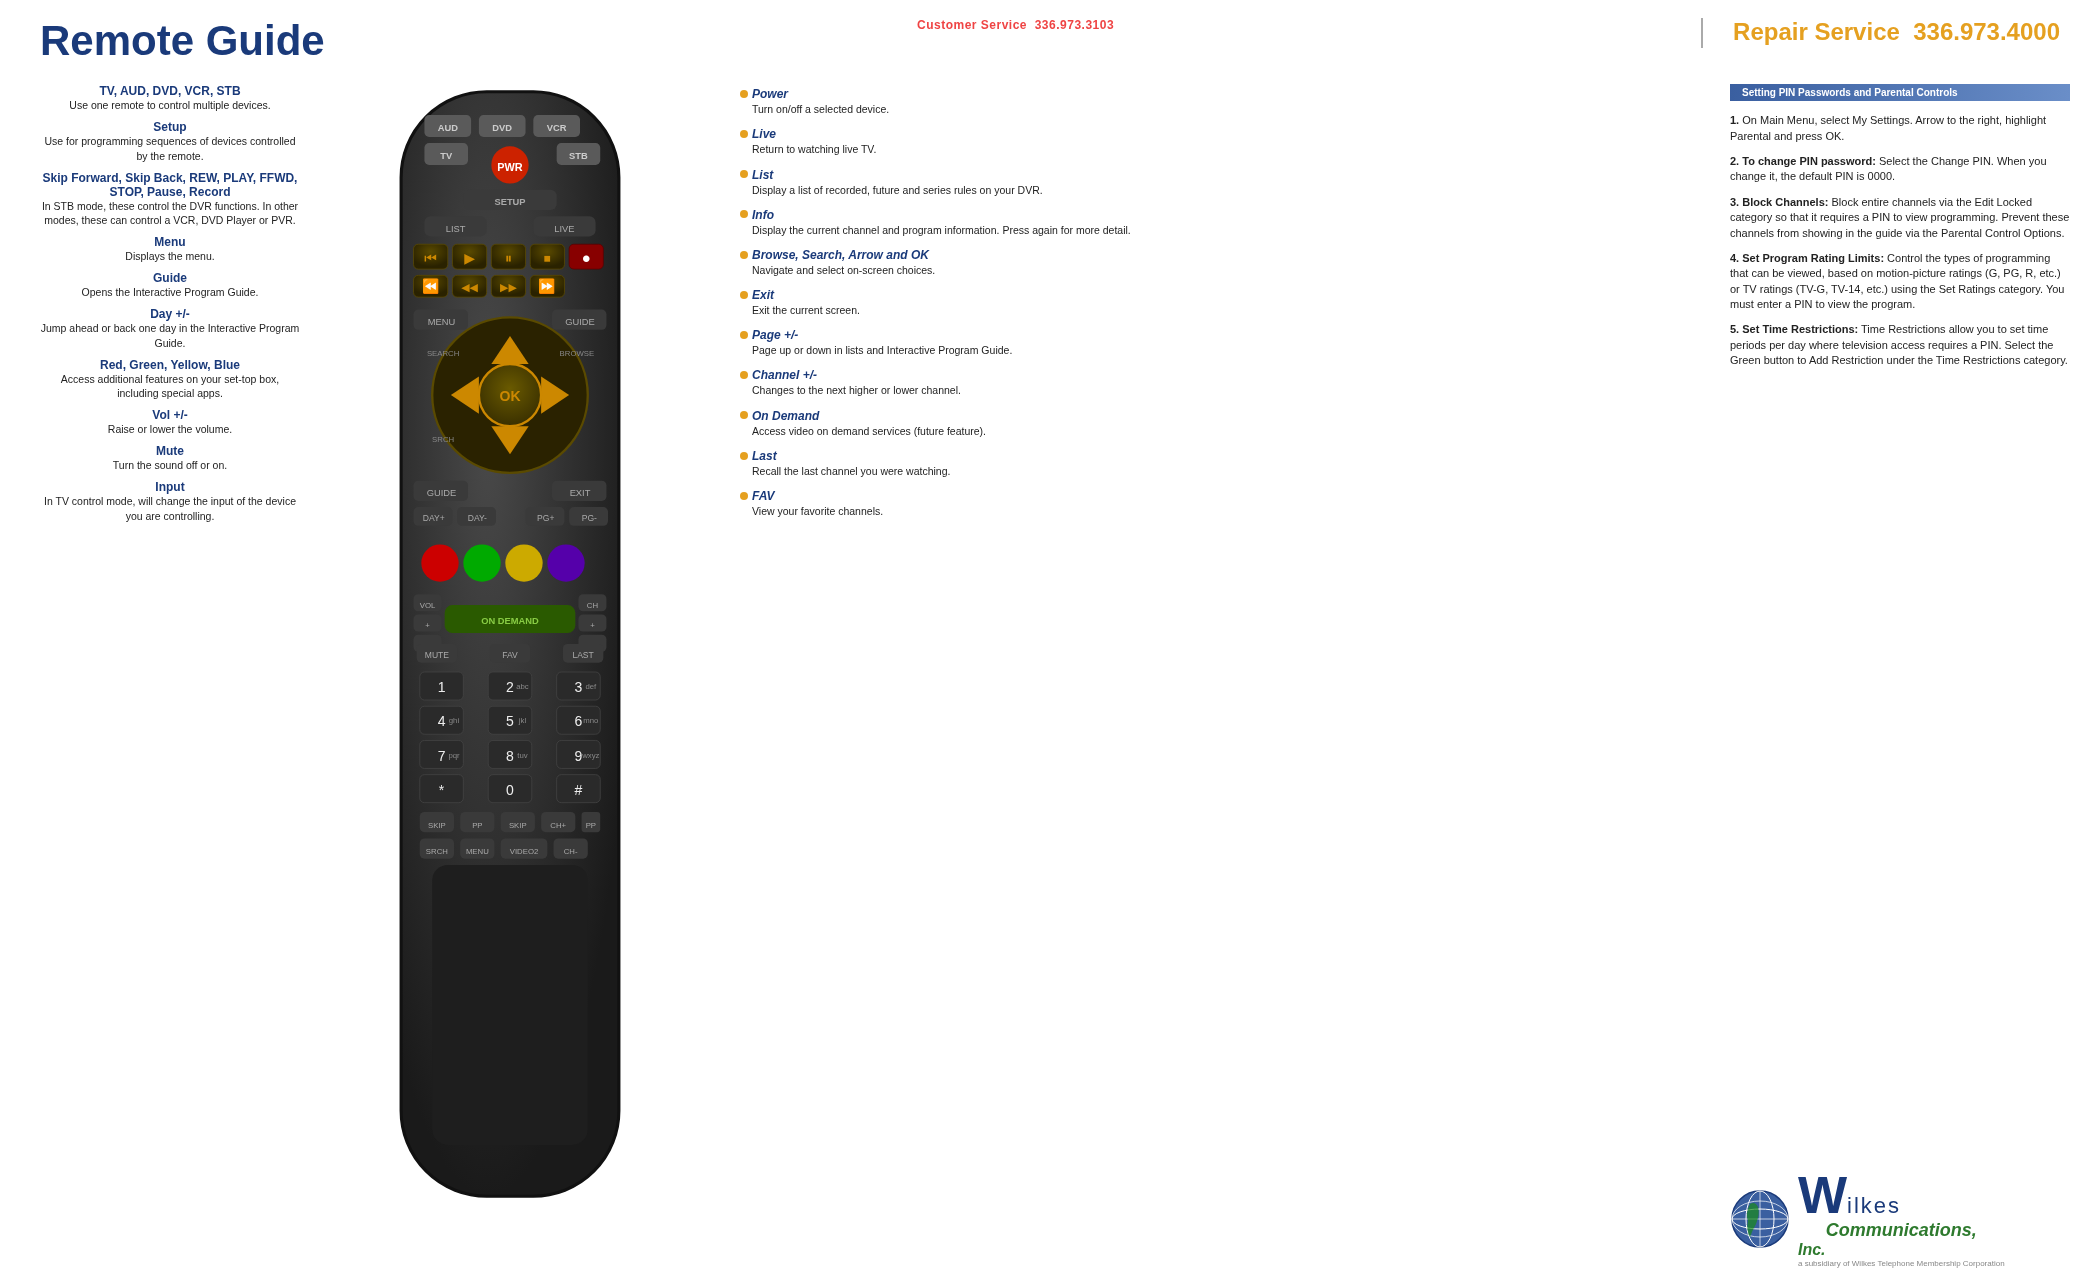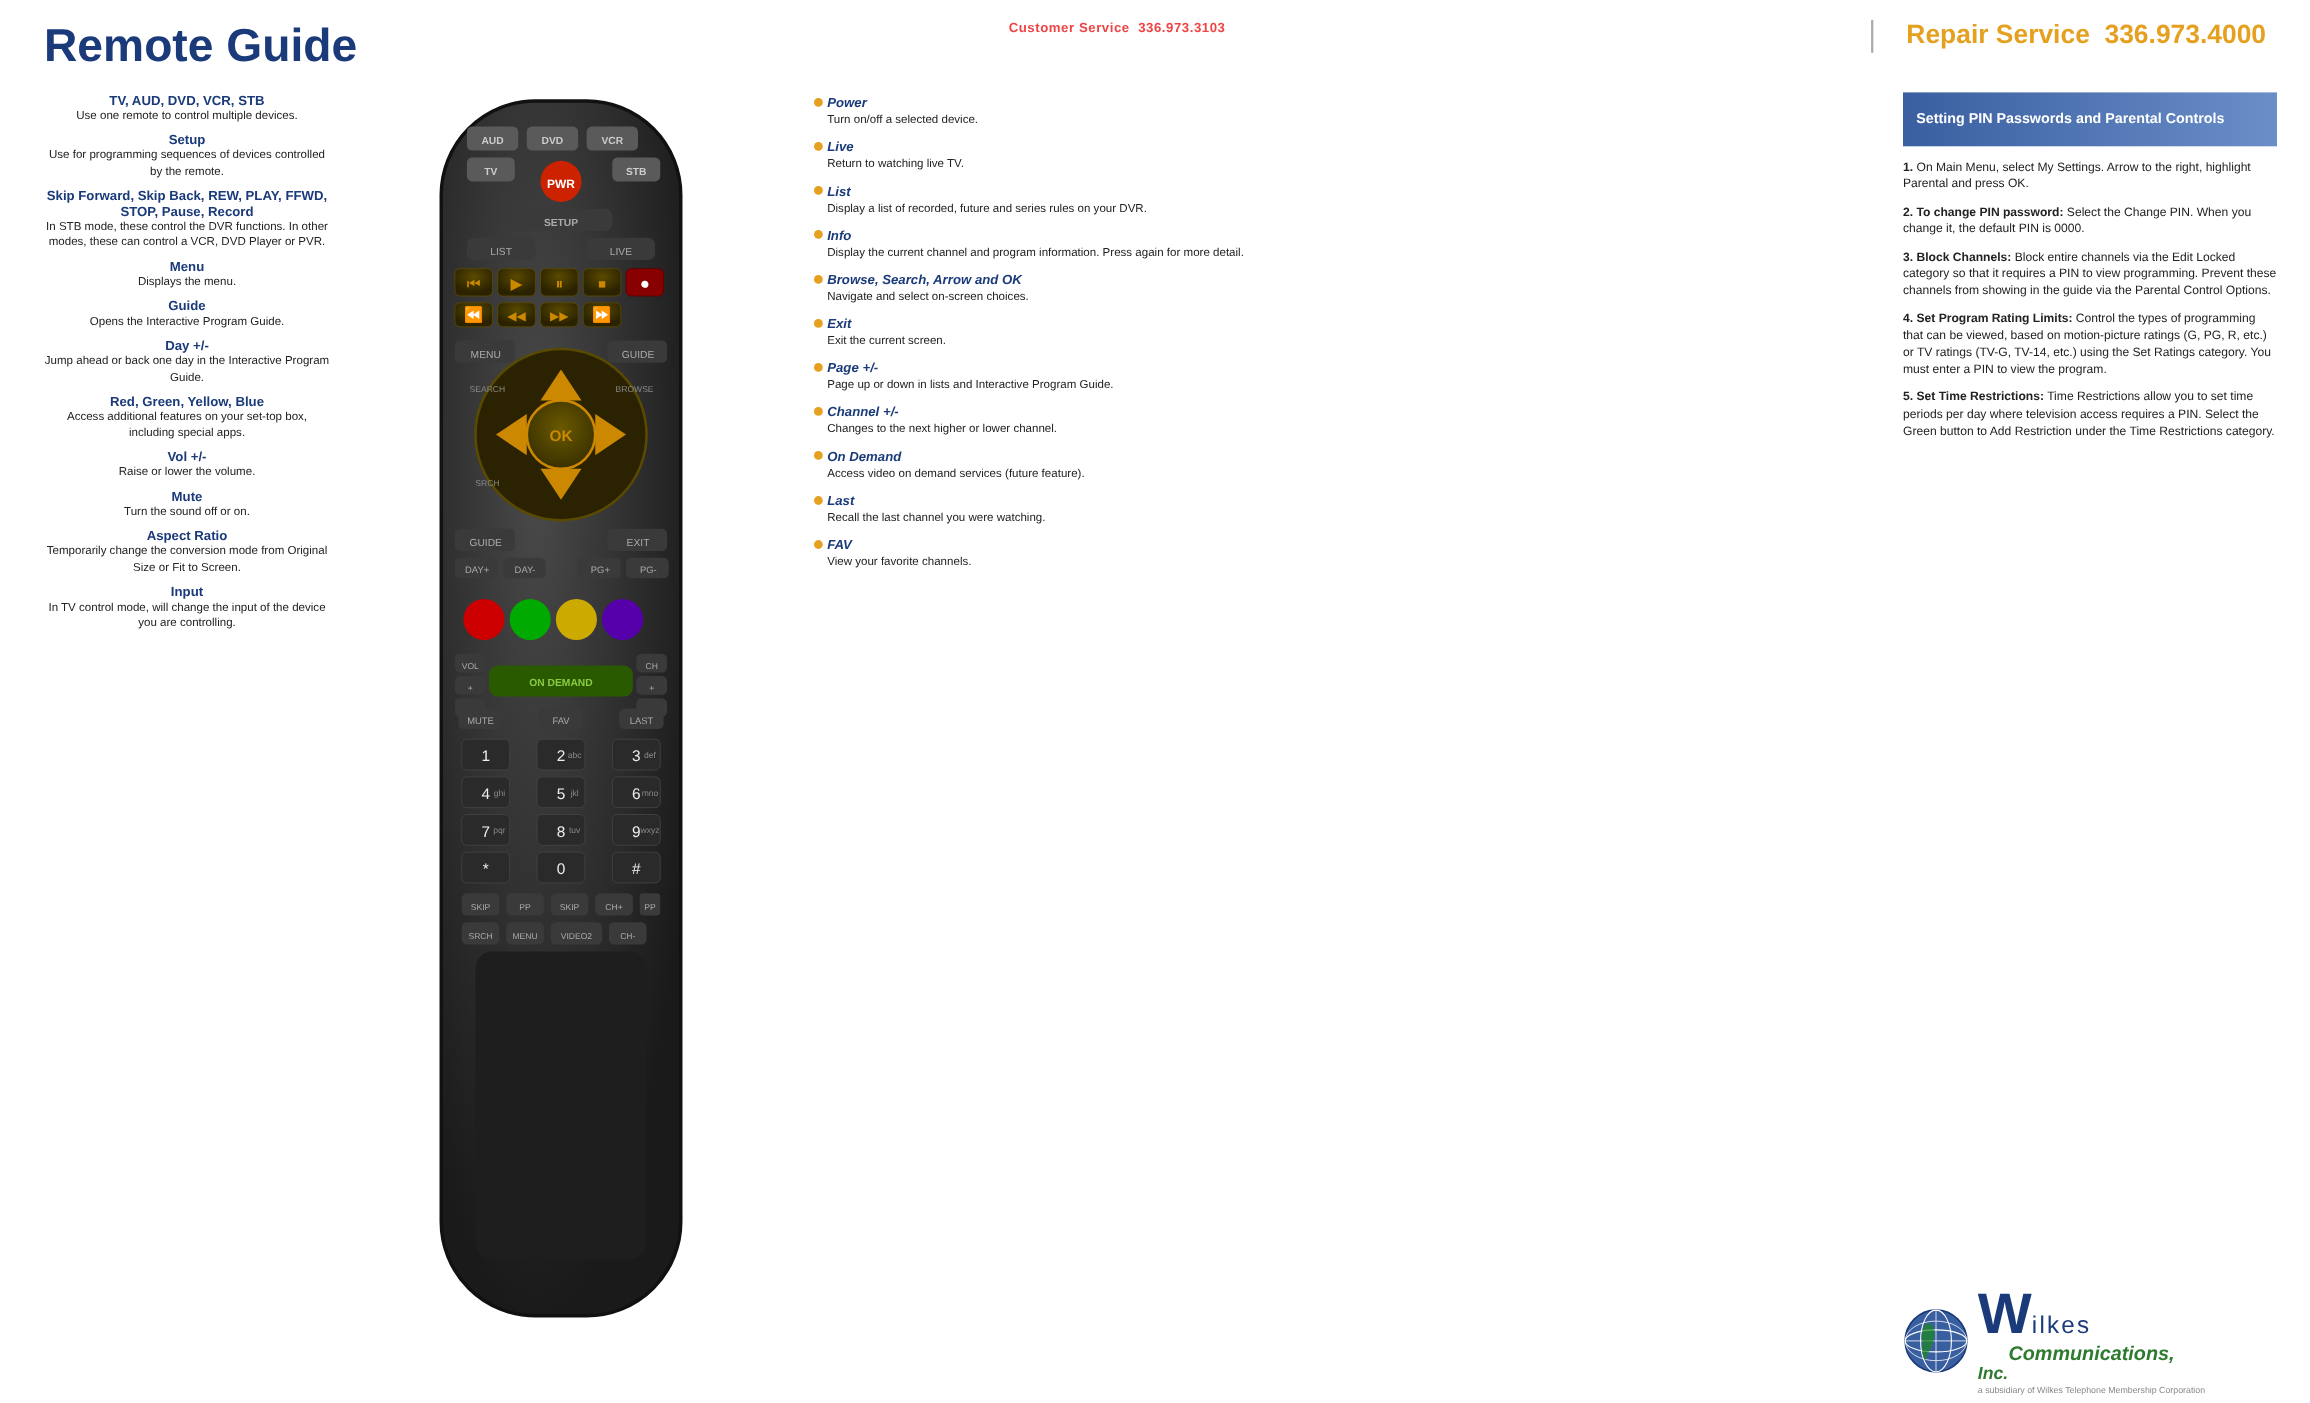--- a/index.html
+++ b/index.html
@@ -116,23 +116,23 @@
     #far-right {
       width: 390px;
       padding: 10px 30px 10px 20px;
       display: flex;
       flex-direction: column;
       gap: 0;
     }
     #pin-box {
       background: linear-gradient(to right, #3a5fa0, #6a8ec8);
       color: #fff;
-      font-size: 13px;
-      font-weight: 900;
-      padding: 16px 12px;
+      font-size: 10px;
+      font-weight: 900;
+      padding: 2px 12px;
       margin-bottom: 12px;
       line-height: 1.3;
     }
     .pin-step {
       font-size: 11px;
       color: #222;
       line-height: 1.4;
       margin-bottom: 10px;
     }
     .pin-step b {
@@ -219,24 +219,20 @@
         <div class="lbl">Red, Green, Yellow, Blue</div>
         <div class="desc">Access additional features on your set-top box, including special apps.</div>
       </div>
       <div class="left-item">
         <div class="lbl">Vol +/-</div>
         <div class="desc">Raise or lower the volume.</div>
       </div>
       <div class="left-item">
         <div class="lbl">Mute</div>
         <div class="desc">Turn the sound off or on.</div>
-      </div>
-      <div class="left-item">
-        <div class="lbl">Aspect Ratio</div>
-        <div class="desc">Temporarily change the conversion mode from Original Size or Fit to Screen.</div>
       </div>
       <div class="left-item">
         <div class="lbl">Input</div>
         <div class="desc">In TV control mode, will change the input of the device you are controlling.</div>
       </div>
     </div>
 
   <div id="remote-area">
     <svg id="remote-svg" viewBox="0 0 200 720" xmlns="http://www.w3.org/2000/svg">
 

